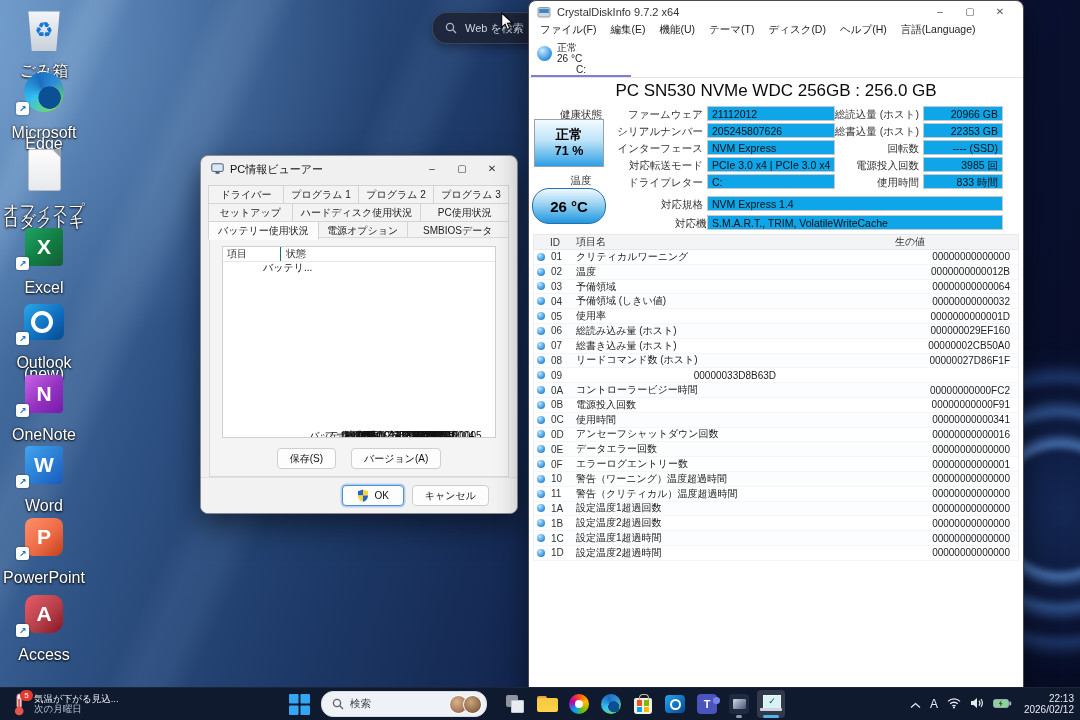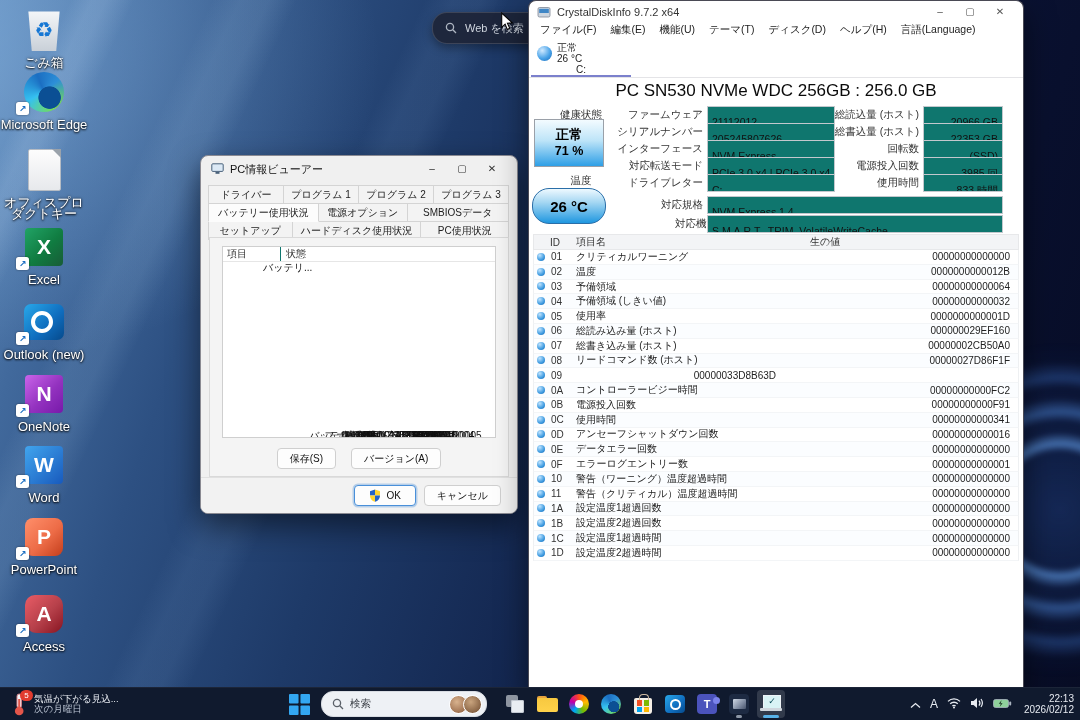--- a/index.html
+++ b/index.html
@@ -18,21 +18,21 @@
   .wp-rings{position:absolute;right:-150px;top:340px;width:340px;height:340px;border-radius:50%;z-index:0;filter:blur(2px);
     background:
       radial-gradient(circle at 50% 50%, transparent 58px, rgba(110,175,255,.55) 66px, transparent 78px,
         transparent 88px, rgba(90,155,245,.42) 98px, transparent 112px,
         transparent 122px, rgba(70,130,225,.30) 132px, transparent 148px),
       radial-gradient(circle at 50% 50%, rgba(60,120,220,.25), transparent 70%);}
 
   
   .dicons{position:absolute;left:0;top:0;width:92px;height:688px;z-index:2;}
   .dicon{position:absolute;left:0;width:88px;text-align:center;cursor:default;}
-  .dlabel{font-size:13px;color:#fff;text-shadow:0 1px 2px rgba(0,0,0,.95),0 0 3px rgba(0,0,0,.7);margin-top:5px;line-height:11px;}
+  .dlabel{font-size:16px;color:#fff;text-shadow:0 1px 2px rgba(0,0,0,.95),0 0 3px rgba(0,0,0,.7);margin-top:13px;line-height:11px;}
   .glyph{position:relative;height:44px;display:flex;align-items:center;justify-content:center;}
   .sc{position:absolute;left:16px;bottom:-1px;width:13px;height:13px;background:#fff;border-radius:2.5px;
       display:flex;align-items:center;justify-content:center;font-size:9px;font-weight:bold;color:#1b6ec2;
       box-shadow:0 0 2px rgba(0,0,0,.5);}
   .g-bin{position:relative;width:34px;height:42px;}
   .bin-body{position:absolute;inset:0;background:linear-gradient(180deg,#f6f8fa,#c9d0d8);
       clip-path:polygon(4% 6%,96% 6%,86% 100%,14% 100%);border-radius:3px;}
   .bin-sym{position:absolute;inset:0;display:flex;align-items:center;justify-content:center;color:#1577d4;font-size:21px;}
   .g-edge{width:40px;height:40px;border-radius:50%;
       background:radial-gradient(circle at 64% 64%, #0b4f94 0 30%, transparent 32%),
@@ -78,21 +78,21 @@
   .plist-hdr .c1{width:58px;padding-left:4px;border-right:1px solid #0f766e;box-sizing:border-box;}
   .plist-hdr .c2{padding-left:5px;}
   .prow{display:flex;height:12.4px;align-items:center;margin-left:36px;}
   .prow .c1{width:58px;padding-left:4px;box-sizing:border-box;white-space:nowrap;overflow:hidden;}
   .prow.ind .c1{padding-left:9px;}
   .prow .c2{padding-left:5px;white-space:pre;overflow:hidden;}
   .pcv-btnrow{position:absolute;left:0;right:0;bottom:7px;display:flex;justify-content:center;gap:15px;}
   .btn{height:21px;border:1px solid #cfcfcf;border-radius:4px;background:#fdfdfd;font-size:10px;color:#111;
       display:flex;align-items:center;justify-content:center;padding:0 12px;}
   .pcv-footer{position:absolute;left:0;right:0;bottom:0;height:35px;border-top:1px solid #e0e0e0;background:#f2f2f2;
-      display:flex;align-items:center;justify-content:flex-end;gap:8px;padding-right:16px;}
+      display:flex;align-items:center;justify-content:flex-end;gap:8px;padding-right:28px;}
   .btn.ok{border:1px solid #4a90d9;box-shadow:0 0 0 1.5px rgba(74,144,217,.35);gap:5px;padding:0 14px;}
 
   
   .cdi{left:528px;top:0;width:494px;height:688px;border-radius:8px 8px 0 0;border:1px solid #4a4a55;border-bottom:none;
       z-index:6;overflow:hidden;box-sizing:content-box;}
   .cdi-titlebar{height:22px;display:flex;align-items:center;padding:0 8px;font-size:11px;color:#333;}
   .cdi-title{margin-left:6px;}
   .cdi-titlebar .winctl span{line-height:22px;color:#555;}
   .cdi-menubar{height:18px;display:flex;align-items:flex-start;padding-left:4px;font-size:10.5px;color:#222;}
   .menu-item{padding:0 7px;}
@@ -107,28 +107,28 @@
   .cdi-info{position:relative;height:130px;font-size:10.5px;}
   .hlabel{position:absolute;color:#333;}
   .hbox{position:absolute;left:5px;top:15px;width:68px;height:46px;border:1px solid #9aa0a8;text-align:center;color:#000;
       background:linear-gradient(180deg,#f3fbff 0%,#bde4f8 45%,var(--health-blue,#2e9fe6) 100%);}
   .hbox .s1{font-size:13.5px;font-weight:bold;margin-top:6px;}
   .hbox .s2{font-size:12.5px;font-weight:bold;}
   .tpill{position:absolute;left:3px;top:84px;width:72px;height:34px;border-radius:17px;border:1px solid #2a6ea8;
       background:linear-gradient(180deg,#eef9ff 0%,#a3d6f2 40%,#1f97e0 100%);
       display:flex;align-items:center;justify-content:center;font-size:15px;font-weight:bold;color:#000;}
   .flabel{position:absolute;color:#333;text-align:right;white-space:nowrap;}
-  .fbox{position:absolute;height:15px;border:1px solid #c3c8cd;background:#0f766e;line-height:14px;
-      padding:8px 4px;color:#111;white-space:nowrap;overflow:hidden;box-sizing:border-box;}
+  .fbox{position:absolute;height:15px;border:1px solid #c3c8cd;background:#0ea5e9;line-height:14px;
+      padding:0 4px;color:#111;white-space:nowrap;overflow:hidden;box-sizing:border-box;}
   .fbox.r{text-align:right;}
   .smart{margin:0 4px;font-size:10px;}
   .smart-hdr{display:flex;height:14px;align-items:center;background:#f3f4f6;border:1px solid #e7e8ea;color:#333;}
   .smart-hdr .cid{width:26px;margin-left:16px;}
   .smart-hdr .cname{flex:1;}
-  .smart-hdr .craw{width:200px;text-align:left;padding-right:8px;}
+  .smart-hdr .craw{width:200px;text-align:center;padding-right:8px;}
   .srow{display:flex;height:13.8px;align-items:center;border-bottom:1px solid #f3f5f7;
       border-left:1px solid #eef0f2;border-right:1px solid #eef0f2;color:#222;}
   .srow:nth-child(even){background:#fbfdff;}
   .sdot{width:8px;height:8px;border-radius:50%;margin:0 6px 0 3px;
       background:radial-gradient(circle at 35% 30%,#bfe4ff,#3f9be0 60%,#1565b0);}
   .srow .cid{width:25px;color:#333;}
   .srow .cname{flex:1;white-space:nowrap;overflow:hidden;}
   .srow .craw{width:200px;text-align:right;padding-right:8px;}
 
   
@@ -288,28 +288,28 @@
         </span>
     </div>
     <div class="pcv-tabs" id="pcv-tabs">
         <div class="tabrow">
           <div class="tab" style="flex: 1 1 0%;">ドライバー</div>
           <div class="tab" style="flex: 1 1 0%;">プログラム 1</div>
           <div class="tab" style="flex: 1 1 0%;">プログラム 2</div>
           <div class="tab" style="flex: 1 1 0%;">プログラム 3</div>
         </div>
         <div class="tabrow">
+          <div class="tab" style="flex: 1 1 0%;">セットアップ</div>
+          <div class="tab" style="flex: 1.55 1 0%;">ハードディスク使用状況</div>
+          <div class="tab" style="flex: 1.05 1 0%;">PC使用状況</div>
+        </div>
+        <div class="tabrow">
           <div class="tab active" style="flex: 1.3 1 0%;">バッテリー使用状況</div>
           <div class="tab" style="flex: 1.05 1 0%;">電源オプション</div>
           <div class="tab" style="flex: 1.2 1 0%;">SMBIOSデータ</div>
-        </div>
-        <div class="tabrow">
-          <div class="tab" style="flex: 1 1 0%;">セットアップ</div>
-          <div class="tab" style="flex: 1.55 1 0%;">ハードディスク使用状況</div>
-          <div class="tab" style="flex: 1.05 1 0%;">PC使用状況</div>
         </div>
       </div>
     <div class="pcv-panel">
       <div class="pcv-list">
         <div class="plist-hdr">
           <span class="c1">項目</span>
           <span class="c2">状態</span>
         </div>
         <div id="pcv-rows">
             <div class="prow">

